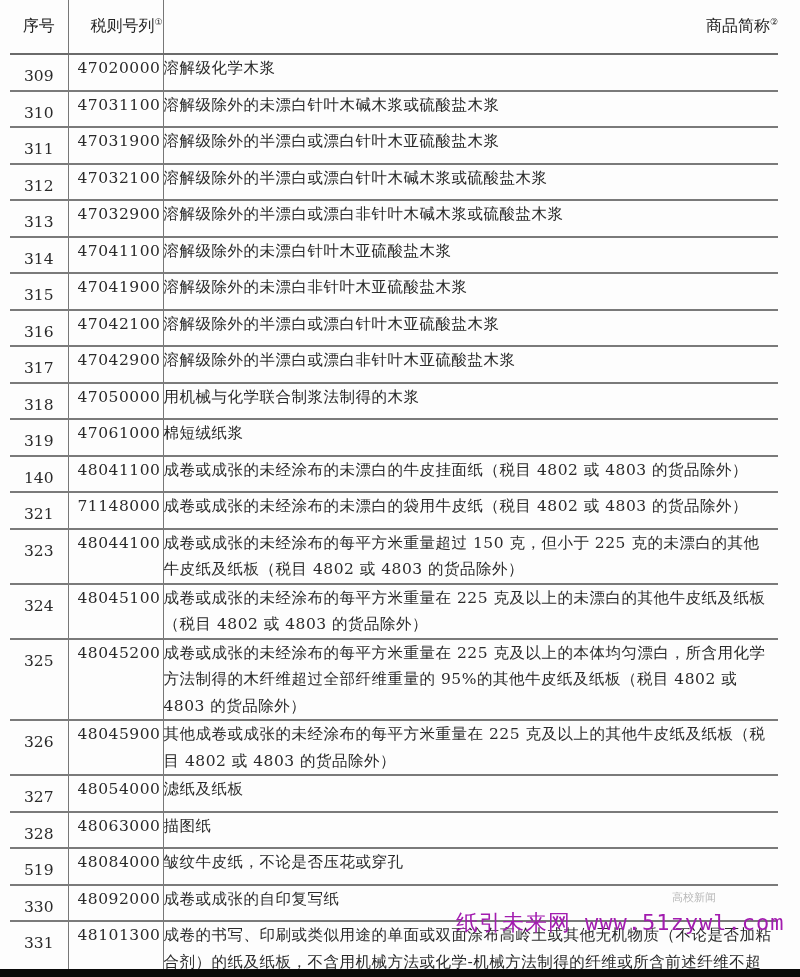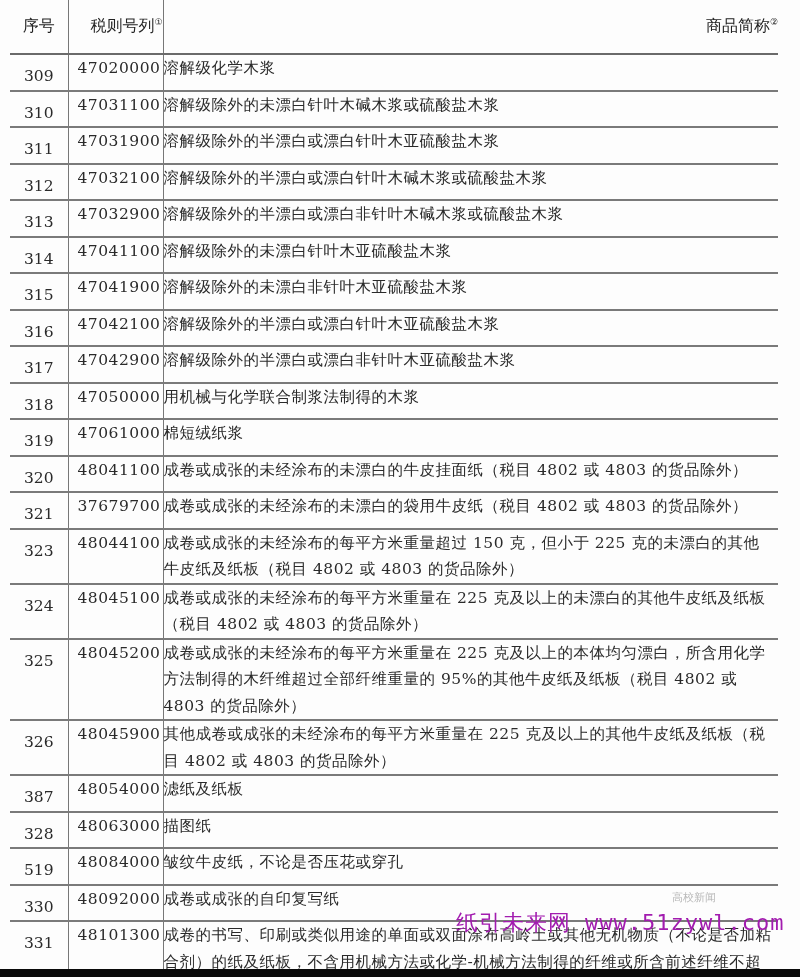--- a/index.html
+++ b/index.html
@@ -94,27 +94,27 @@
           <td class="num">318</td>
           <td class="code">47050000</td>
           <td class="desc">用机械与化学联合制浆法制得的木浆</td>
         </tr>
         <tr>
           <td class="num">319</td>
           <td class="code">47061000</td>
           <td class="desc">棉短绒纸浆</td>
         </tr>
         <tr>
-          <td class="num">320</td>
+          <td class="num">140</td>
           <td class="code">48041100</td>
           <td class="desc">成卷或成张的未经涂布的未漂白的牛皮挂面纸（税目 4802 或 4803 的货品除外）</td>
         </tr>
         <tr>
           <td class="num">321</td>
-          <td class="code">37679700</td>
+          <td class="code">71148000</td>
           <td class="desc">成卷或成张的未经涂布的未漂白的袋用牛皮纸（税目 4802 或 4803 的货品除外）</td>
         </tr>
         <tr>
           <td class="num">323</td>
           <td class="code">48044100</td>
           <td class="desc">成卷或成张的未经涂布的每平方米重量超过 150 克，但小于 225 克的未漂白的其他牛皮纸及纸板（税目 4802 或 4803 的货品除外）</td>
         </tr>
         <tr>
           <td class="num">324</td>
           <td class="code">48045100</td>
@@ -124,21 +124,21 @@
           <td class="num">325</td>
           <td class="code">48045200</td>
           <td class="desc">成卷或成张的未经涂布的每平方米重量在 225 克及以上的本体均匀漂白，所含用化学方法制得的木纤维超过全部纤维重量的 95%的其他牛皮纸及纸板（税目 4802 或 4803 的货品除外）</td>
         </tr>
         <tr>
           <td class="num">326</td>
           <td class="code">48045900</td>
           <td class="desc">其他成卷或成张的未经涂布的每平方米重量在 225 克及以上的其他牛皮纸及纸板（税目 4802 或 4803 的货品除外）</td>
         </tr>
         <tr>
-          <td class="num">387</td>
+          <td class="num">327</td>
           <td class="code">48054000</td>
           <td class="desc">滤纸及纸板</td>
         </tr>
         <tr>
           <td class="num">328</td>
           <td class="code">48063000</td>
           <td class="desc">描图纸</td>
         </tr>
         <tr>
           <td class="num">519</td>

